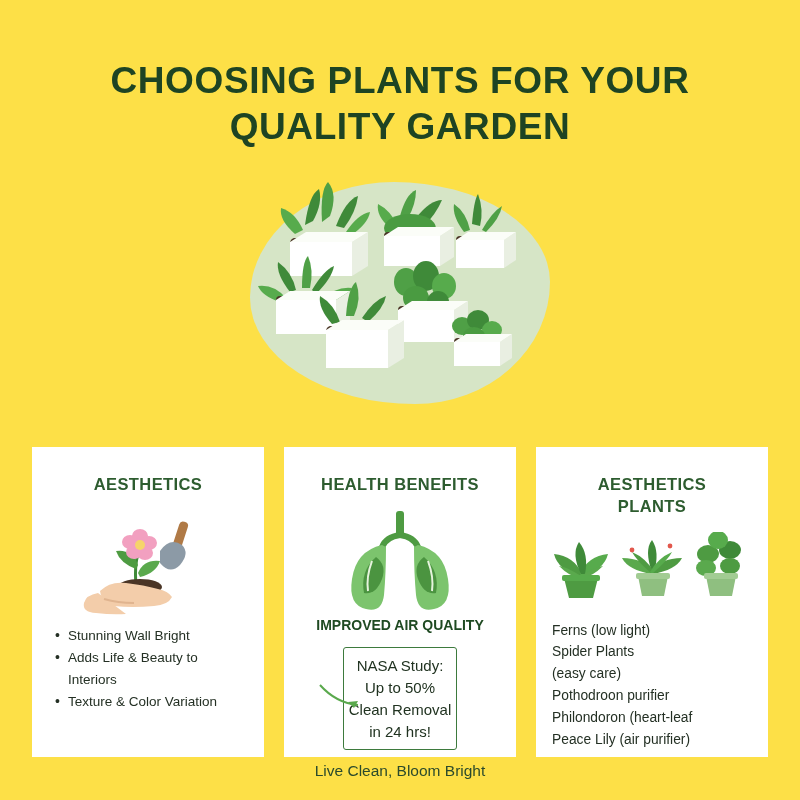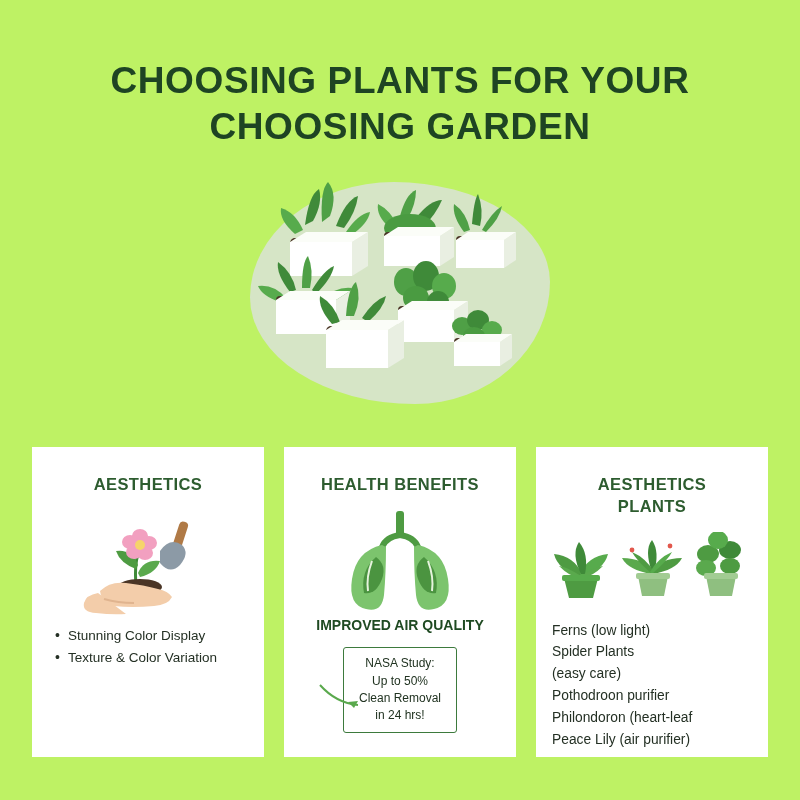--- a/index.html
+++ b/index.html
@@ -11,21 +11,21 @@
     height: 800px;
     background: #e3ecd8;
     font-family: "Liberation Sans", sans-serif;
     overflow: hidden;
     position: relative;
   }
   .page {
     position: relative;
     width: 800px;
     height: 800px;
-    background: #bef264;
+    background: #fde047;
   }
 
   
   .title {
     position: absolute;
     top: 58px;
     left: 0;
     width: 800px;
     text-align: center;
     color: #1e4423;
@@ -121,21 +121,21 @@
     margin-top: 4px;
   }
   .nasa-box {
     margin: 14px auto 0 auto;
     width: 104px;
     border: 1.4px solid #3d7a3d;
     border-radius: 3px;
     padding: 7px 4px;
     text-align: center;
     color: #213321;
-    font-size: 12px;
+    font-size: 15px;
     line-height: 1.45;
   }
   .nasa-arrow {
     position: absolute;
     left: 34px;
     bottom: 46px;
     width: 46px;
     height: 30px;
   }
 
@@ -166,21 +166,21 @@
     font-size: 15.5px;
   }
 </style>
 </head>
 <body>
 
 <div class="page">
 
   <div class="title">
     <span>CHOOSING PLANTS FOR YOUR</span>
-    <span class="line2">CHOOSING GARDEN</span>
+    <span class="line2">QUALITY GARDEN</span>
   </div>
 
   <div class="hero">
     <div class="hero-blob"></div>
 
     <svg width="300" height="250" viewBox="0 0 300 250" style="position:absolute;left:0;top:0;">
 
       <g>
         <path d="M55 55 q4 -30 14 -36 q4 14 -6 32 z" fill="#3f8a39"></path>
         <path d="M72 52 q-2 -32 6 -40 q10 12 2 34 z" fill="#4fa046"></path>
@@ -286,21 +286,22 @@
           </g>
 
           <ellipse cx="92" cy="80" rx="22" ry="8" fill="#4a3526"></ellipse>
 
           <path d="M52 84 q10 -10 26 -8 q18 2 32 6 q10 2 14 8 q-4 8 -18 9 q-22 2 -40 0 q-12 -2 -14 -15 z" fill="#f3cdaa"></path>
           <path d="M50 86 q-12 2 -14 10 q-2 9 12 10 q16 2 30 1" fill="#f3cdaa"></path>
           <path d="M56 92 q14 4 30 4" stroke="#e0b48f" stroke-width="2" fill="none"></path>
         </svg>
       </div>
       <ul class="bullets">
-        <li>Stunning Color Display</li>
+        <li>Stunning Wall Bright</li>
+        <li>Adds Life &amp; Beauty to Interiors</li>
         <li>Texture &amp; Color Variation</li>
       </ul>
     </div>
 
     <div class="card">
       <div class="card-title">HEALTH BENEFITS</div>
       <div class="lungs-art">
         <svg width="160" height="108" viewBox="0 0 160 108" style="display:block;margin:0 auto;">
 
           <rect x="76" y="6" width="8" height="26" rx="3" fill="#4e9b42"></rect>
@@ -375,13 +376,14 @@
         <li>Ferns (low light)</li>
         <li>Spider Plants</li>
         <li>(easy care)</li>
         <li>Pothodroon purifier</li>
         <li>Philondoron (heart-leaf</li>
         <li>Peace Lily (air purifier)</li>
       </ul>
     </div>
   </div>
 
+  <div class="footer">Live Clean, Bloom Bright</div>
 </div>
 
 </body></html>

